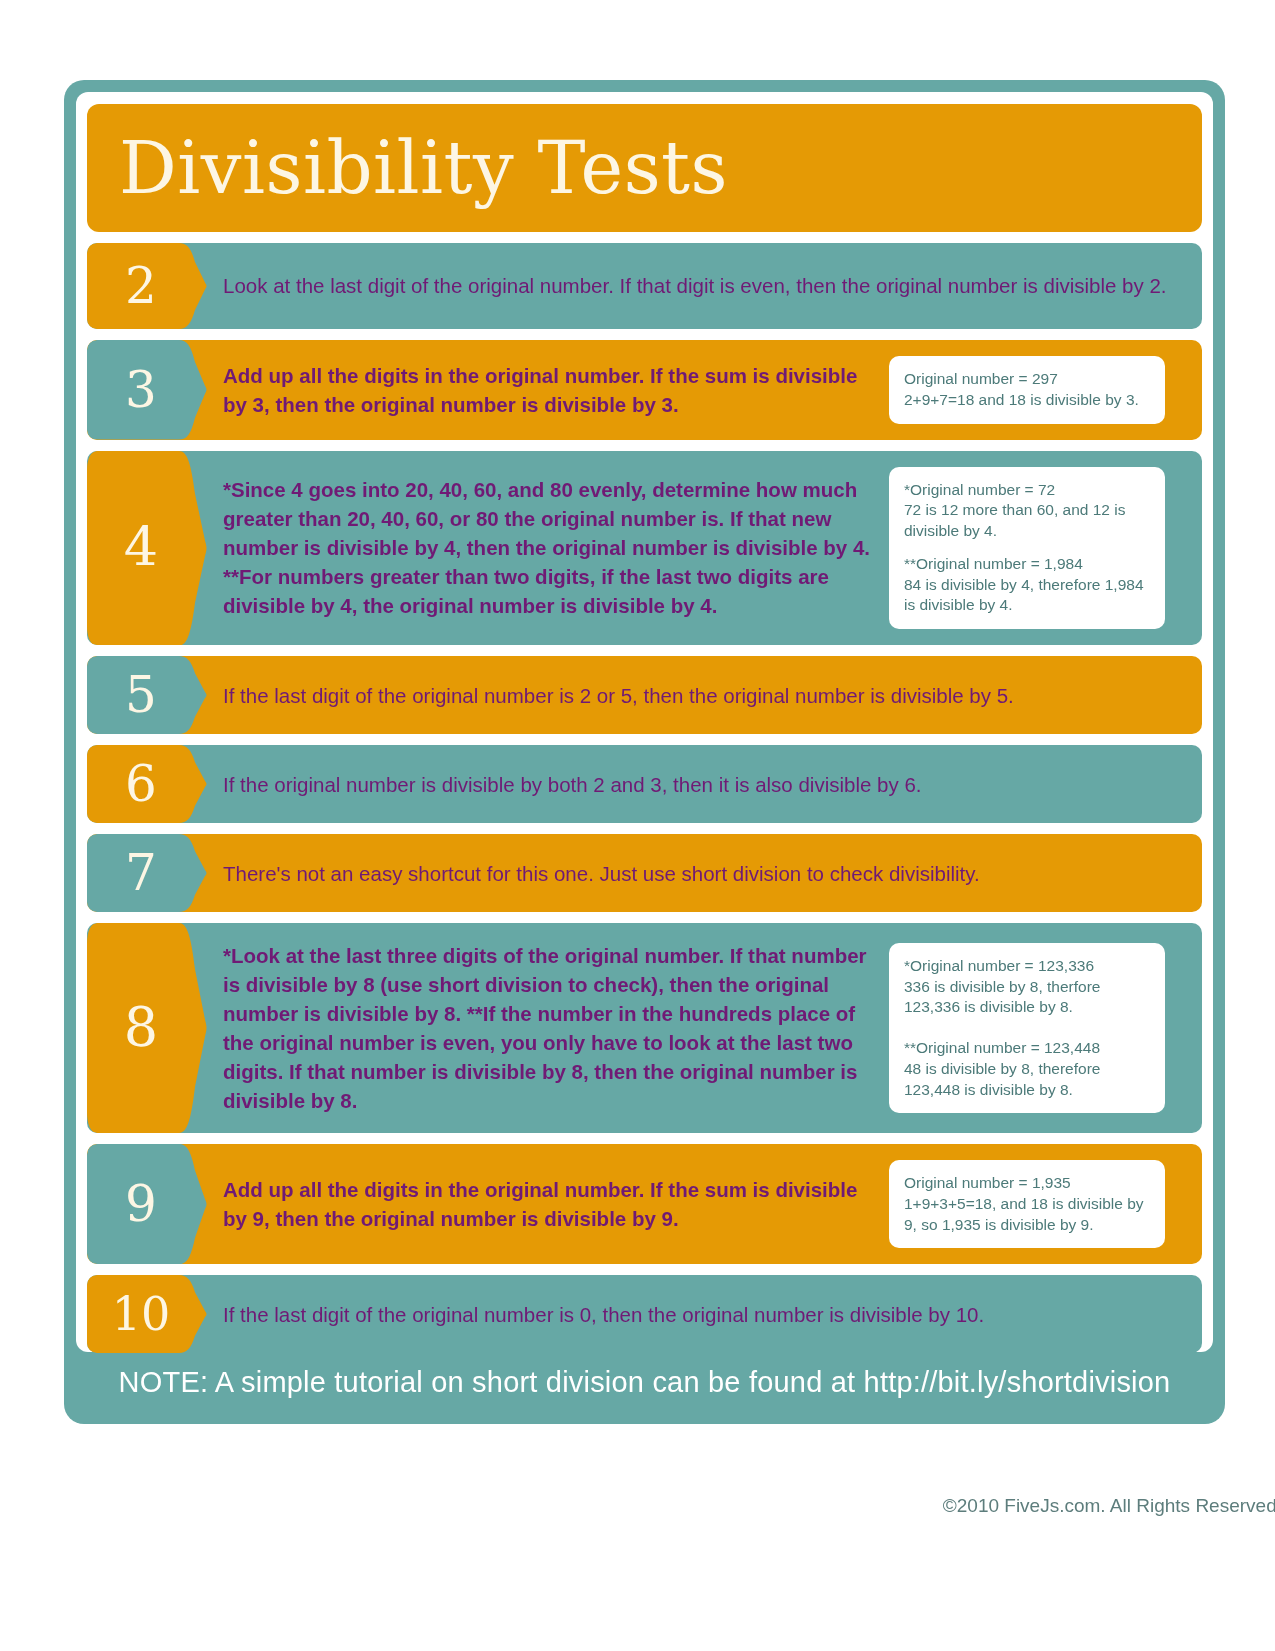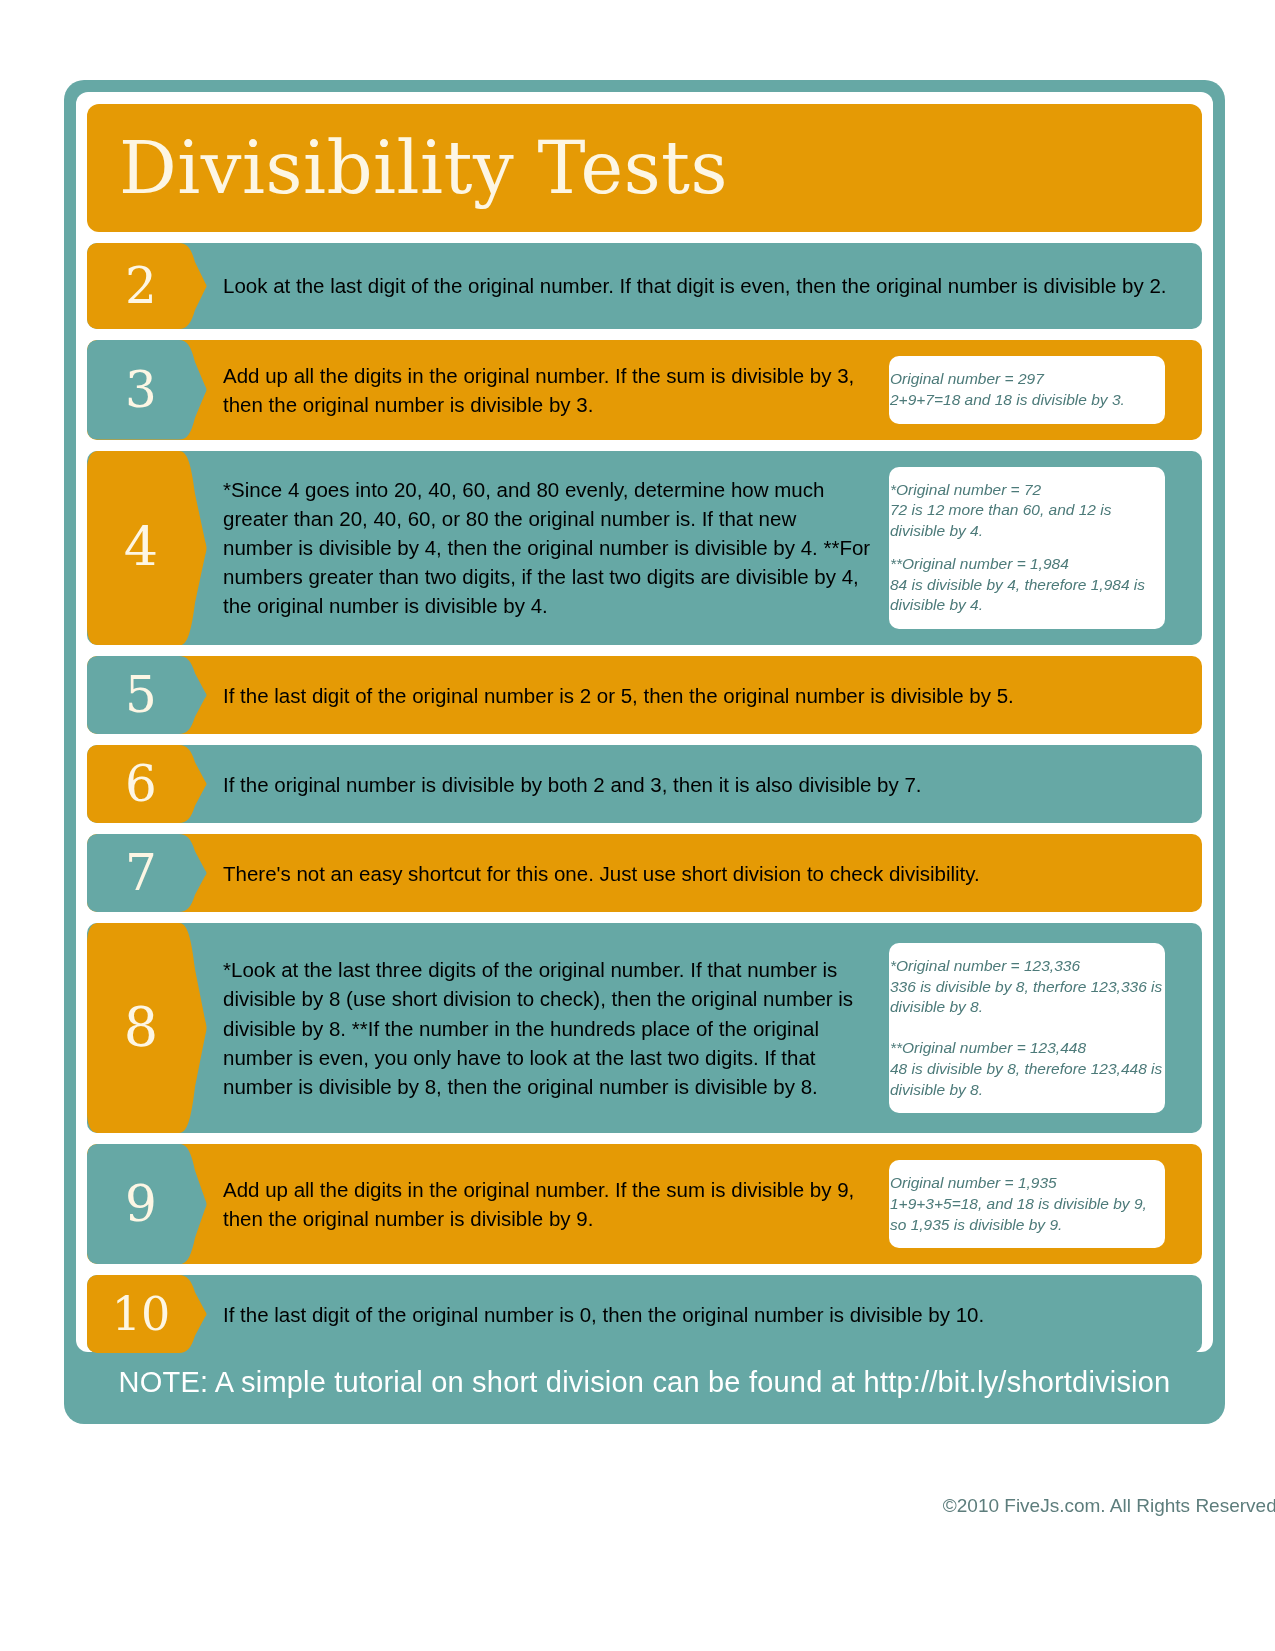--- a/index.html
+++ b/index.html
@@ -110,38 +110,37 @@
     display: flex;
     align-items: center;
     padding: 16px 18px 16px 16px;
     box-sizing: border-box;
     gap: 18px;
   }
   .rule-text {
     flex: 1 1 auto;
     font-size: 20.5px;
     line-height: 1.42;
-    color: #000000;
+    color: #701a75;
     font-weight: 400;
   }
   .rule-text.wide { max-width: 100%; }
-  .rule-text.narrow { max-width: 648px; }
+  .rule-text.narrow { max-width: 648px; font-weight: bold; }
 
   
   .example-box {
     flex: 0 0 276px;
     width: 276px;
     background: #ffffff;
     border-radius: 10px;
-    padding: 13px 1px;
+    padding: 13px 15px;
     box-sizing: border-box;
     color: #4c7a79;
     font-size: 15.5px;
     line-height: 1.34;
-    font-style: italic;
   }
   .example-box p { margin: 0; }
   .example-box p + p { margin-top: 12px; }
   .example-box.spaced p + p { margin-top: 20px; }
 
   
   .row-2 { min-height: 86px; }
   .row-3 { min-height: 84px; }
   .row-4 { min-height: 170px; }
   .row-5 { min-height: 78px; }
@@ -249,21 +248,21 @@
             </div>
           </div>
           <div class="row row-6 teal-body">
             <div class="num-tab">
               <svg class="tab-shape" viewBox="0 0 120 100" preserveAspectRatio="none">
                 <path d="M10,0 H92 C100,0 104,6 108,22 L118,46 C120,50 120,50 118,54 L108,78 C104,94 100,100 92,100 H10 C4,100 0,96 0,90 V10 C0,4 4,0 10,0 Z" fill="#e59a05"></path>
               </svg>
               <span class="num-label">6</span>
             </div>
             <div class="row-body">
-              <div class="rule-text wide">If the original number is divisible by both 2 and 3, then it is also divisible by 7.</div>
+              <div class="rule-text wide">If the original number is divisible by both 2 and 3, then it is also divisible by 6.</div>
             </div>
           </div>
           <div class="row row-7 orange-body">
             <div class="num-tab">
               <svg class="tab-shape" viewBox="0 0 120 100" preserveAspectRatio="none">
                 <path d="M10,0 H92 C100,0 104,6 108,22 L118,46 C120,50 120,50 118,54 L108,78 C104,94 100,100 92,100 H10 C4,100 0,96 0,90 V10 C0,4 4,0 10,0 Z" fill="#66a8a5"></path>
               </svg>
               <span class="num-label">7</span>
             </div>
             <div class="row-body">

